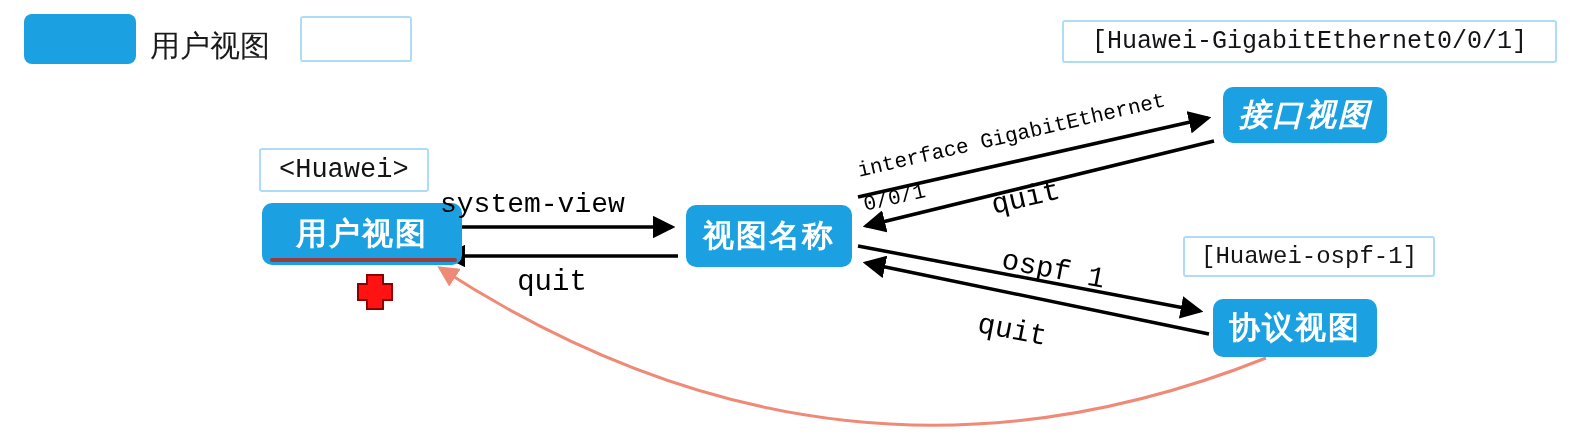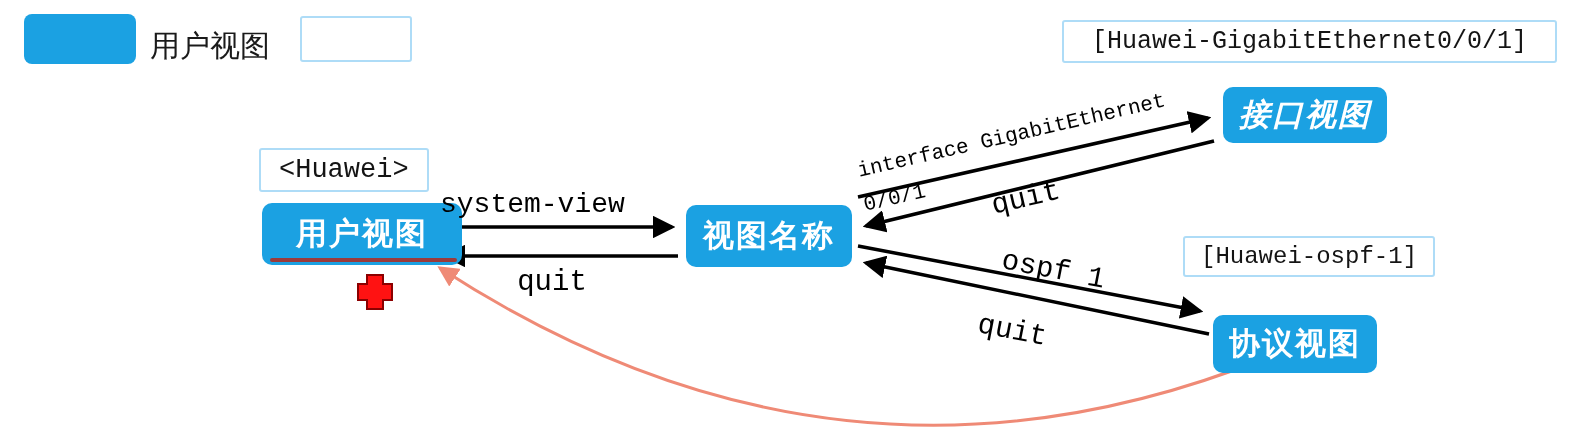--- a/index.html
+++ b/index.html
@@ -64,21 +64,21 @@
   <div class="node" style="left:262px; top:203px; width:200px; height:62px;">
     <span>用户视图</span>
     <span class="underline"></span>
   </div>
   <div class="node" style="left:686px; top:205px; width:166px; height:62px;">
     <span>视图名称</span>
   </div>
   <div class="node" style="left:1223px; top:87px; width:164px; height:56px;font-style:italic;">
     <span>接口视图</span>
   </div>
-  <div class="node" style="left:1213px; top:299px; width:164px; height:58px;margin-top:16px;">
+  <div class="node" style="left:1213px; top:299px; width:164px; height:58px;">
     <span>协议视图</span>
   </div>
 
   <div class="cmd" style="left:440px; top:189px; width:238px; text-align:left; font-size:28px;">system-view</div>
   <div class="cmd" style="left:492px; top:266px; width:120px; text-align:center;">quit</div>
   <div class="cmd rot" style="left:858px; top:160px; font-size:21px; transform:rotate(-13deg);">interface GigabitEthernet</div>
   <div class="cmd rot" style="left:864px; top:194px; font-size:21px; transform:rotate(-13deg);">0/0/1</div>
   <div class="cmd rot" style="left:992px; top:190px; transform:rotate(-13deg);">quit</div>
   <div class="cmd rot" style="left:1002px; top:244px; transform:rotate(11deg);">ospf 1</div>
   <div class="cmd rot" style="left:978px; top:308px; transform:rotate(11deg);">quit</div>

